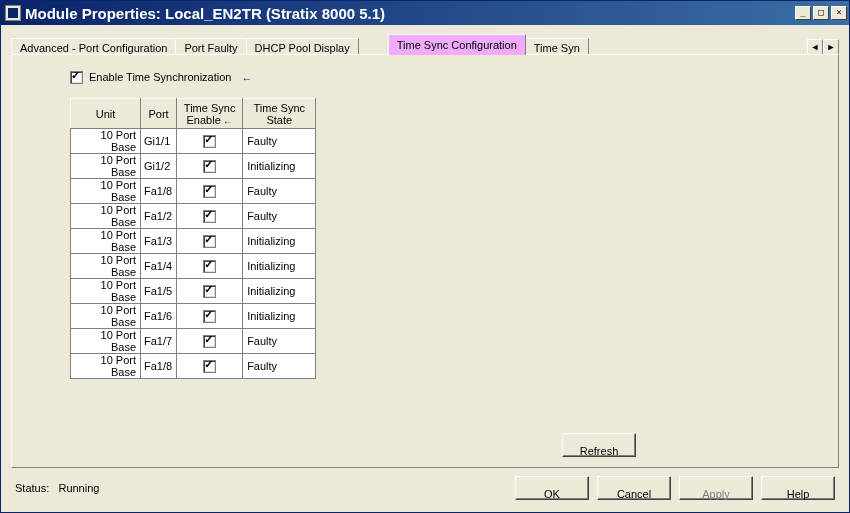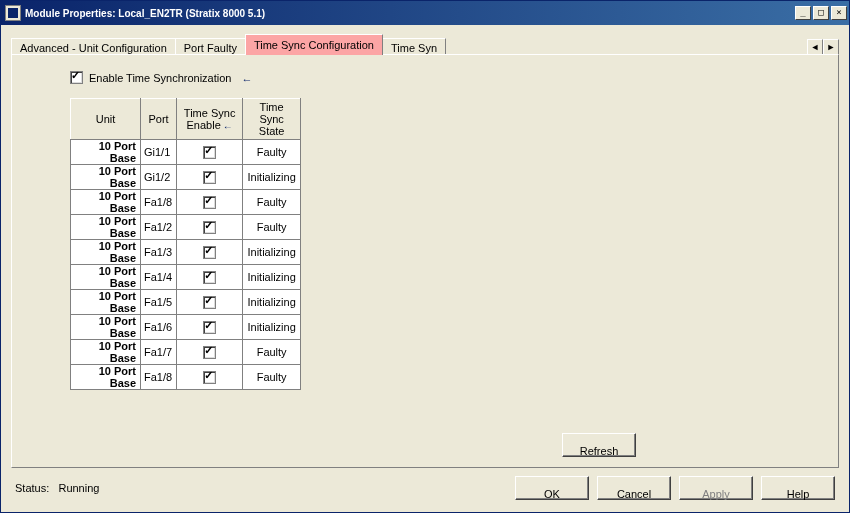--- a/index.html
+++ b/index.html
@@ -32,21 +32,21 @@
     background: #ece9d8;
     border: 1px solid #808080;
     margin-right: 4px;
     position: relative;
   }
   .titlebar .sys-icon::before {
     content: ""; position: absolute;
     left: 2px; top: 2px; right: 2px; bottom: 2px;
     background: #0a246a;
   }
-  .titlebar .title-text { font-weight: bold; font-size: 10px; }
+  .titlebar .title-text { font-weight: bold; font-size: 15px; }
   .titlebar .spacer { flex: 1; }
   .titlebar .winbtns { display: flex; gap: 2px; }
   .titlebar .winbtn {
     width: 16px; height: 14px;
     background: #ece9d8;
     border: 1px solid #fff;
     border-right-color: #404040;
     border-bottom-color: #404040;
     font-size: 9px;
     line-height: 10px;
@@ -83,28 +83,29 @@
     border-bottom: none;
     margin-right: -1px;
     font-size: 11px;
     position: relative;
     top: 1px;
     height: 18px;
     line-height: 12px;
     cursor: default;
   }
   .tab.active {
-    background: #fca5a5;
+    background: #f0abfc;
     border-top: 1px solid #fff;
     border-left: 1px solid #fff;
     border-right: 1px solid #808080;
     z-index: 2;
     top: 0;
     height: 21px;
     padding-top: 4px;
+    margin-left: 30px;
   }
   .tab-scroll {
     display: flex;
     align-items: center;
     margin-left: 2px;
   }
   .tab-scroll .arrow {
     width: 16px; height: 16px;
     border: 1px solid #fff;
     border-right-color: #808080;
@@ -121,21 +122,20 @@
     border-right-color: #808080;
     border-bottom-color: #808080;
     flex: 1;
     background: #ece9d8;
     padding: 16px 18px;
     position: relative;
     margin-top: -1px;
   }
   .enable-row {
     display: flex;
-    align-items: center;
     margin-left: 40px;
     margin-bottom: 14px;
   }
   .w-checkbox {
     width: 13px; height: 13px;
     border: 1px solid #808080;
     background: #fff;
     box-shadow: inset 1px 1px 0 #404040, inset -1px -1px 0 #dcdcdc;
     margin-right: 6px;
     position: relative;
@@ -174,24 +174,24 @@
   .grid th.header-btn {
     border-top: 1px solid #fff;
     border-left: 1px solid #fff;
     border-right: 1px solid #808080;
     border-bottom: 1px solid #808080;
   }
   .grid td {
     height: 17px;
     padding: 0 4px;
   }
-  .grid td.unit { width: 70px; text-align: right; padding-right: 4px; font-weight: bold;}
+  .grid td.unit { width: 70px; text-align: right; padding-right: 4px;}
   .grid td.port { width: 34px; text-align: left; padding-left: 3px; margin-left: 40px;}
   .grid td.enable { width: 66px; }
-  .grid td.state { width: 58px; text-align: center; padding-right: 4px;}
+  .grid td.state { width: 58px; text-align: left; padding-right: 20px;}
   .cell-check {
     display: inline-block;
     width: 13px; height: 13px;
     border: 1px solid #808080;
     background: #fff;
     box-shadow: inset 1px 1px 0 #404040, inset -1px -1px 0 #dcdcdc;
     position: relative;
     vertical-align: middle;
   }
   .cell-check.checked::after {
@@ -247,22 +247,23 @@
       <div class="winbtn">_</div>
       <div class="winbtn">□</div>
       <div class="winbtn">×</div>
     </div>
   </div>
 
   <div class="body-area">
 
     <div class="tabstrip">
       <div class="tabs" id="tabs">
-          <div class="tab">Advanced - Unit Configuration</div>
+          <div class="tab">Advanced - Port Configuration</div>
           <div class="tab">Port Faulty</div>
+          <div class="tab">DHCP Pool Display</div>
           <div class="tab active">Time Sync Configuration</div>
           <div class="tab">Time Syn</div>
         </div>
       <div class="tab-scroll">
         <div class="arrow">◄</div>
         <div class="arrow">►</div>
       </div>
     </div>
 
     <div class="tabpanel">

